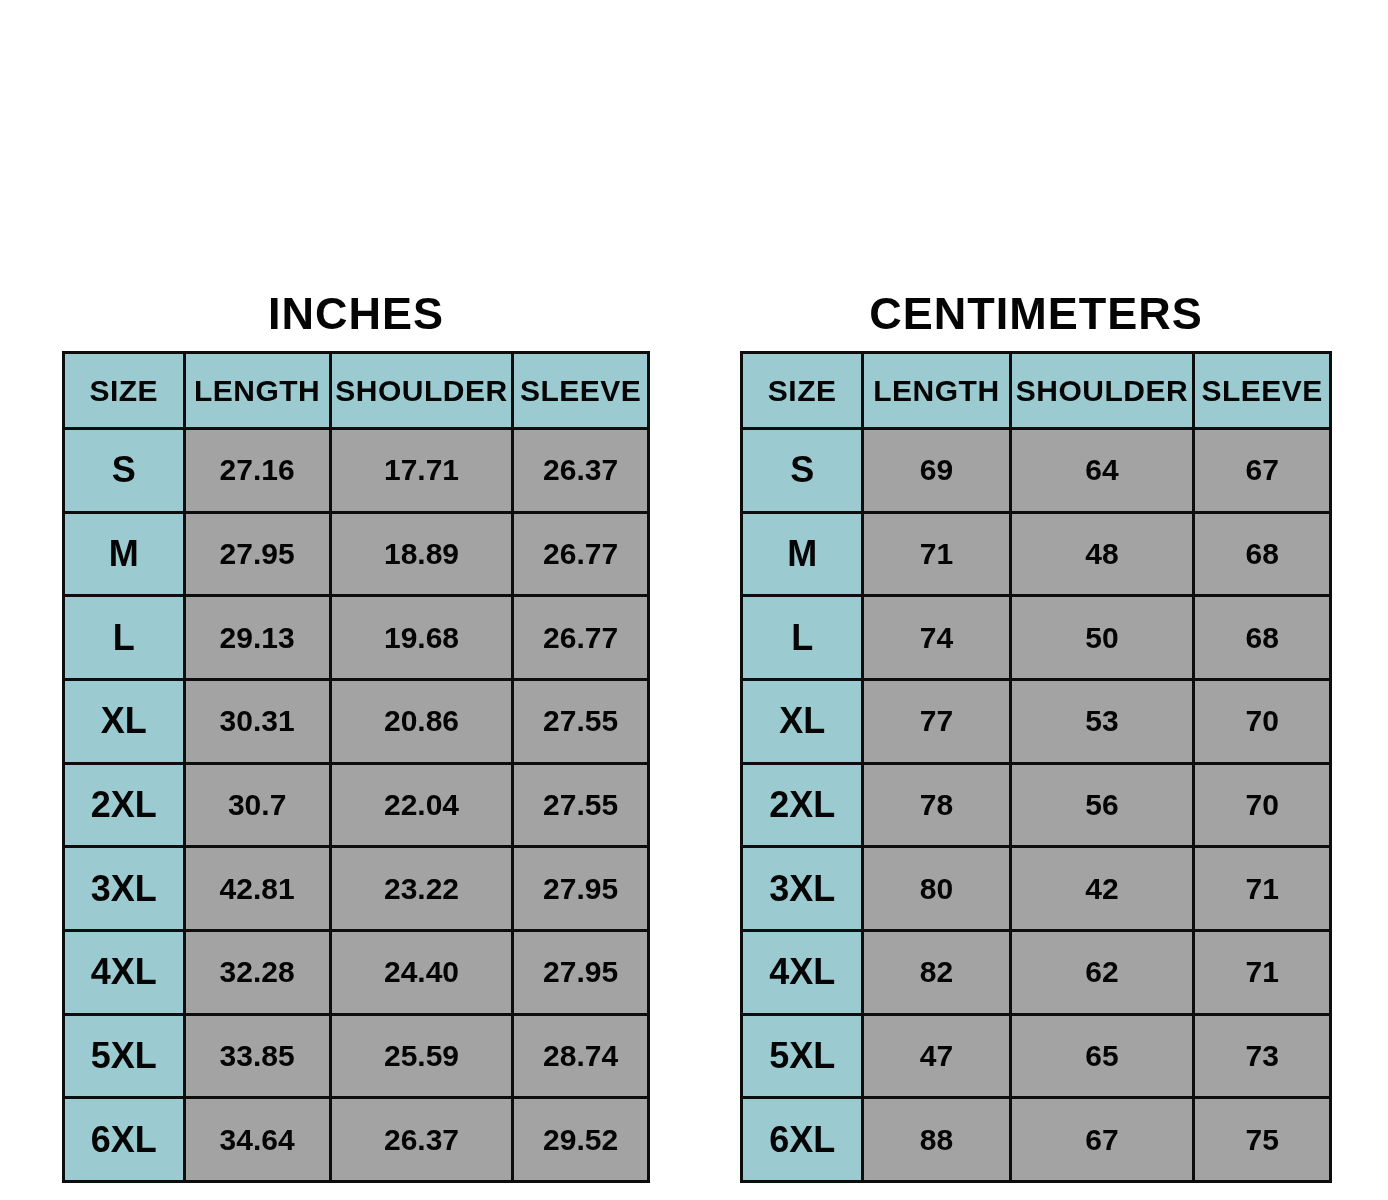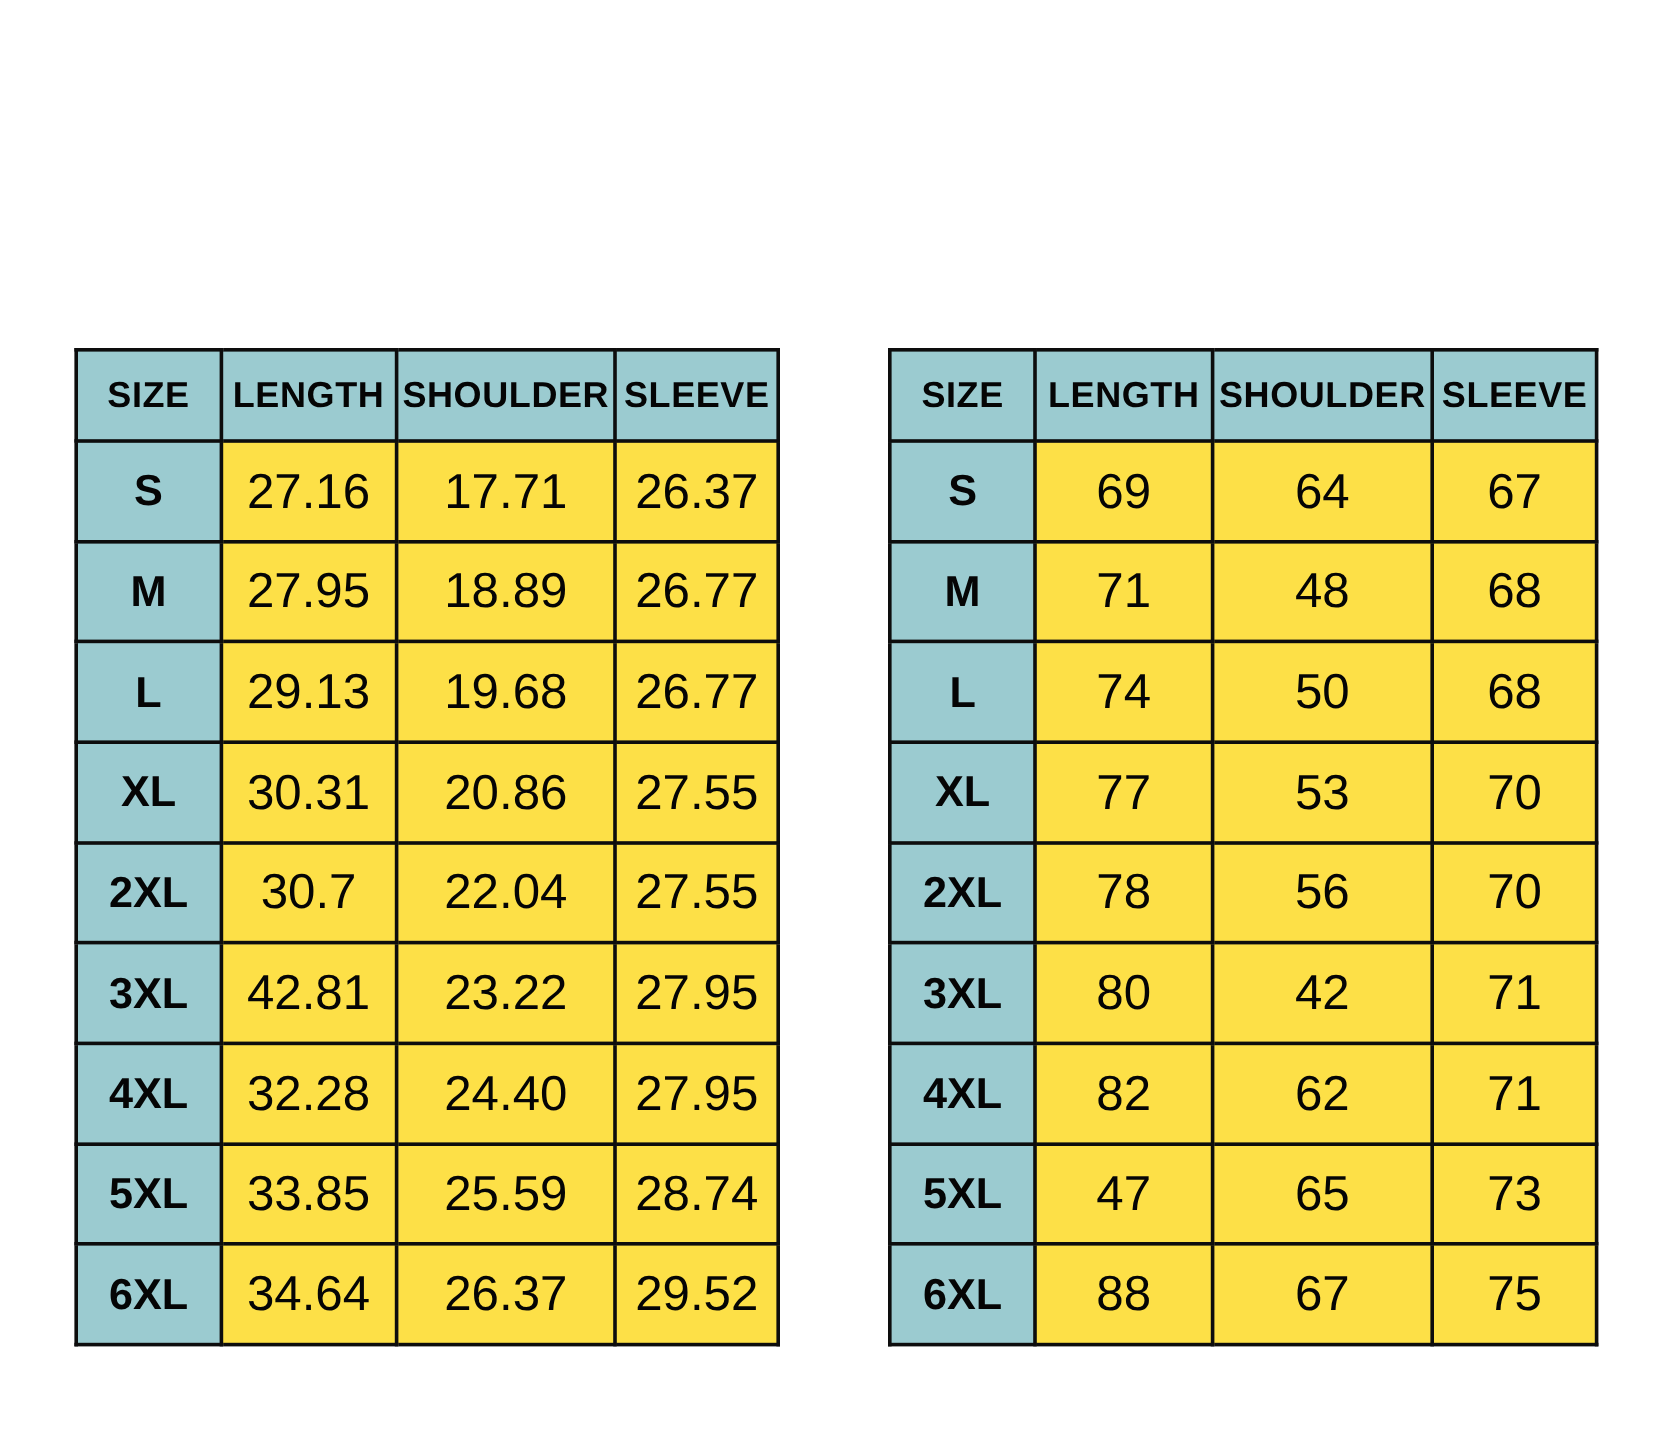--- a/index.html
+++ b/index.html
@@ -76,33 +76,34 @@
     font-weight:bold;
     height:76px;
     letter-spacing:0.5px;
   }
   table.size-table tbody th.size-cell{
     background:var(--teal);
     font-size:36px;
     font-weight:bold;
   }
   table.size-table tbody td{
-    background:#fde047;
-    font-size:41px;
-    font-weight:normal;
+    background:#a3a3a3;
+    font-size:30px;
+    font-weight:bold;
   }
   table.size-table tbody tr{ height:74px; }
 </style>
 </head>
 <body>
 
 <div class="page">
 
 
   <section class="panel panel-inches">
+    <h2 class="panel-title">INCHES</h2>
     <table class="size-table">
       <colgroup>
         <col style="width:20.6%">
         <col style="width:25.0%">
         <col style="width:31.2%">
         <col style="width:23.2%">
       </colgroup>
       <thead>
           <tr>
             <th>SIZE</th>
@@ -164,20 +165,21 @@
             <th class="size-cell">6XL</th>
             <td>34.64</td>
             <td>26.37</td>
             <td>29.52</td>
           </tr>
         </tbody>
     </table>
   </section>
 
   <section class="panel panel-cm">
+    <h2 class="panel-title">CENTIMETERS</h2>
     <table class="size-table">
       <colgroup>
         <col style="width:20.6%">
         <col style="width:25.0%">
         <col style="width:31.2%">
         <col style="width:23.2%">
       </colgroup>
       <thead>
           <tr>
             <th>SIZE</th>

